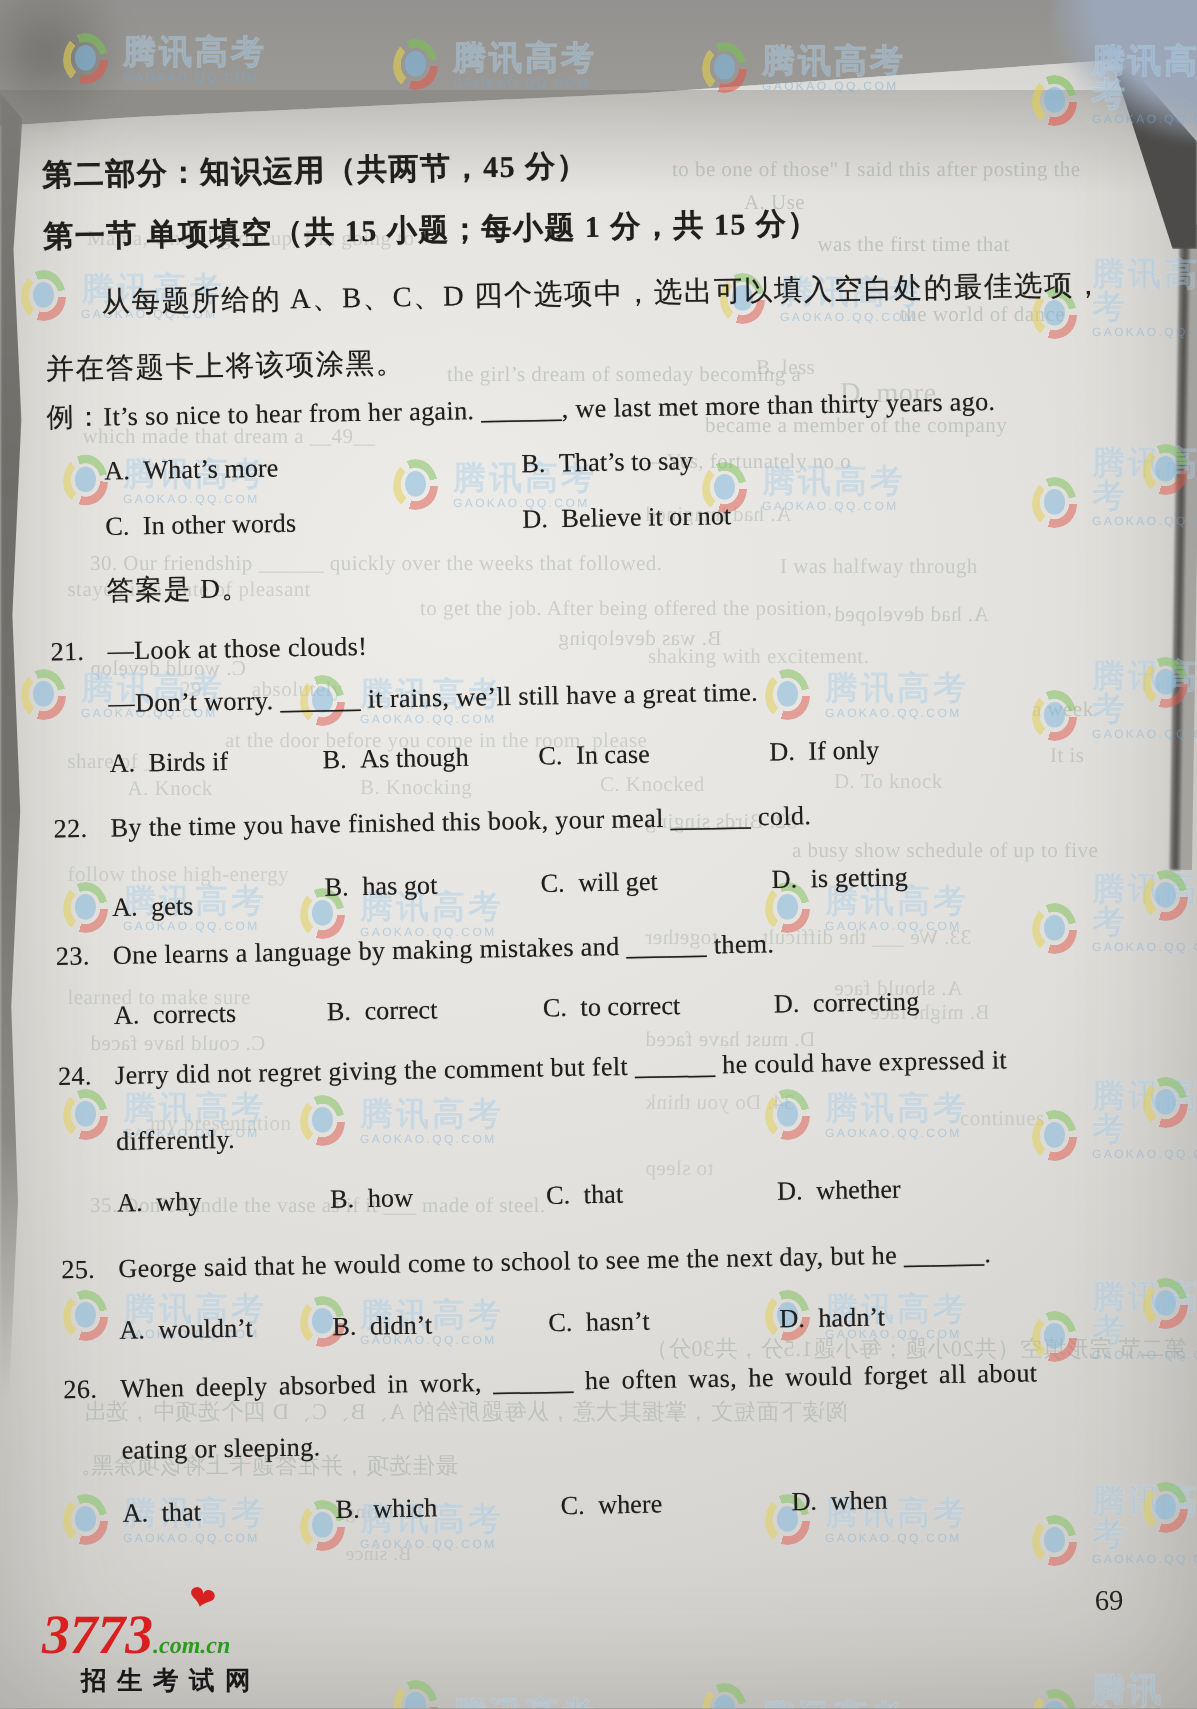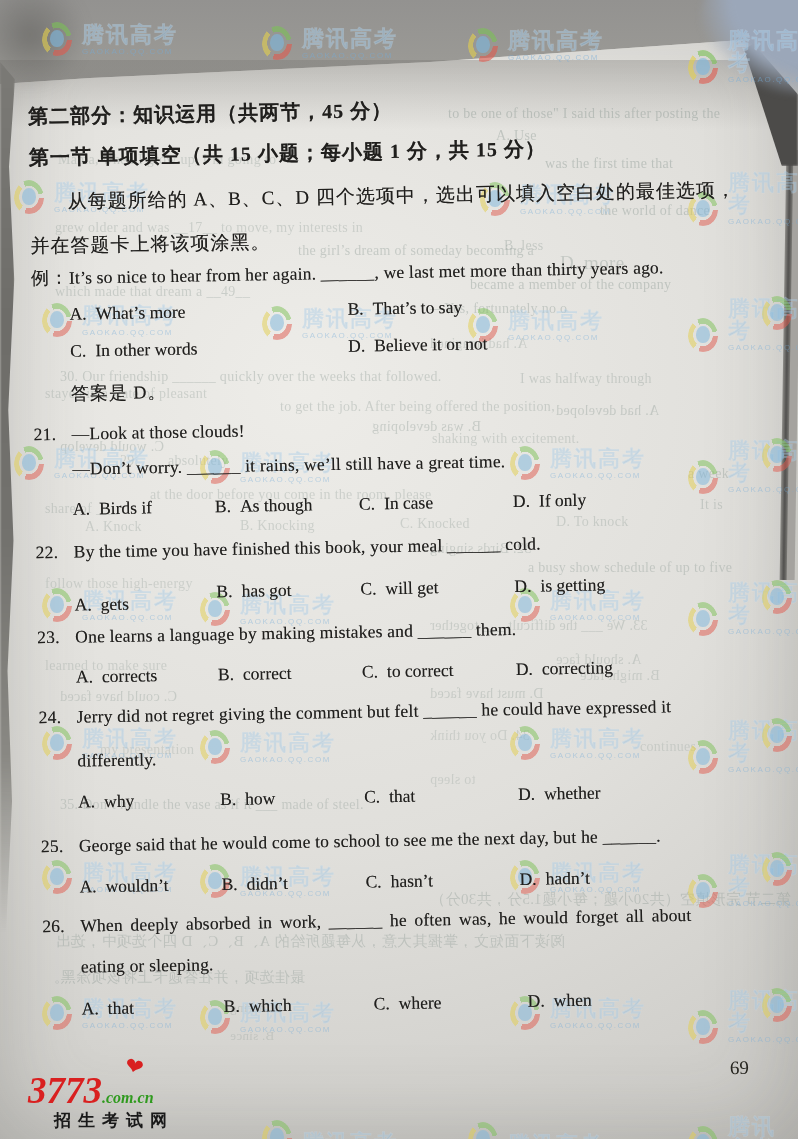--- a/index.html
+++ b/index.html
@@ -85,21 +85,20 @@
   <div class="right-line"></div>
   <div class="right-wedge"></div>
   <div class="blue-blob"></div>
 
   <div class="ghost-layer">
       <div class="ghost" style="left: 448px; top: 106px; font-size: 14px; opacity: 0.4;">to be one of those" I said this after posting the</div>
       <div class="ghost" style="left: 496px; top: 128px; font-size: 14px; opacity: 0.38;">A. Use</div>
       <div class="ghost" style="left: 58px; top: 152px; font-size: 14px; opacity: 0.3; text-align: right;">Mama, when I grow up, I’m going to</div>
       <div class="ghost" style="left: 545px; top: 156px; font-size: 14px; opacity: 0.4;">was the first time that</div>
       <div class="ghost" style="left: 600px; top: 203px; font-size: 14px; opacity: 0.38;">the world of dance</div>
-      <div class="ghost" style="left: 55px; top: 220px; font-size: 14px; opacity: 0.3;">grew older and was __17__ to move, my interests in</div>
       <div class="ghost" style="left: 298px; top: 243px; font-size: 14px; opacity: 0.36;">the girl’s dream of someday becoming a</div>
       <div class="ghost" style="left: 468px; top: 238px; font-size: 14px; opacity: 0.34; margin-left: 36px;">B. less</div>
       <div class="ghost" style="left: 560px; top: 252px; font-size: 19px; opacity: 0.34;">D. more</div>
       <div class="ghost" style="left: 55px; top: 284px; font-size: 14px; opacity: 0.32;">which made that dream a __49__</div>
       <div class="ghost" style="left: 470px; top: 277px; font-size: 14px; opacity: 0.38;">became a member of the company</div>
       <div class="ghost" style="left: 430px; top: 301px; font-size: 14px; opacity: 0.36;">—Yes, fortunately no o</div>
       <div class="ghost mir" style="left: 430px; top: 336px; font-size: 14px; opacity: 0.3;">A. had imagined</div>
       <div class="ghost" style="left: 60px; top: 369px; font-size: 14px; opacity: 0.34;">30. Our friendship ______ quickly over the weeks that followed.</div>
       <div class="ghost" style="left: 520px; top: 371px; font-size: 14px; opacity: 0.32;">I was halfway through</div>
       <div class="ghost" style="left: 45px; top: 386px; font-size: 14px; opacity: 0.3;">stayed in a state of pleasant</div>

